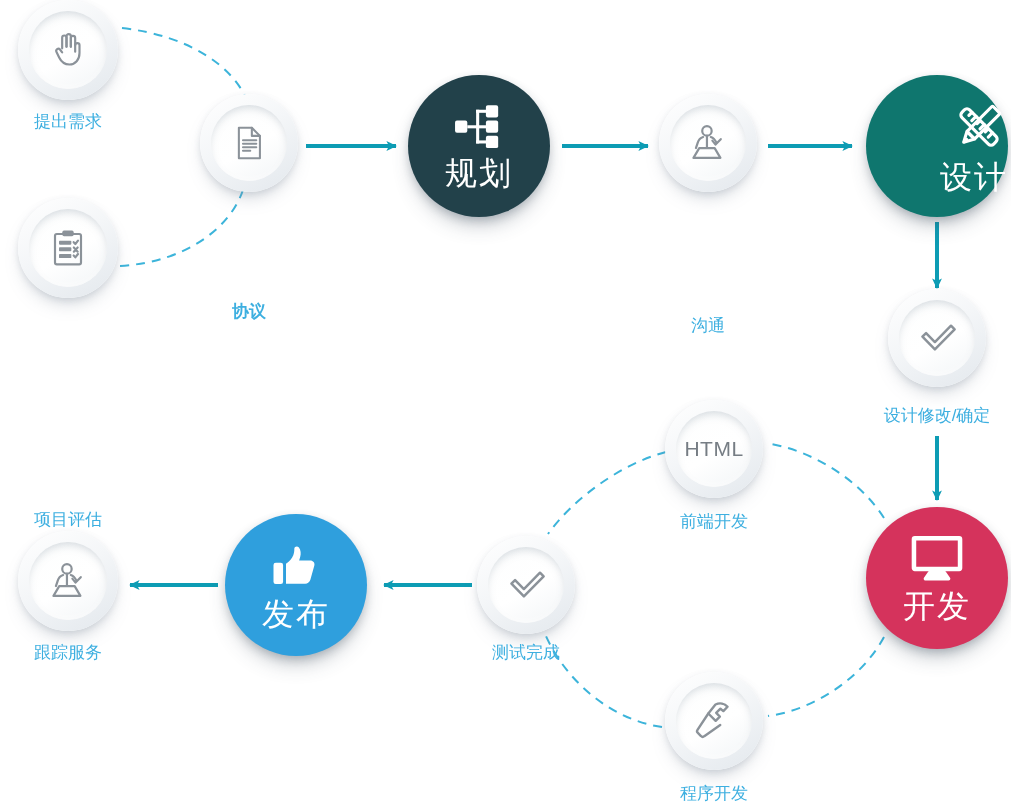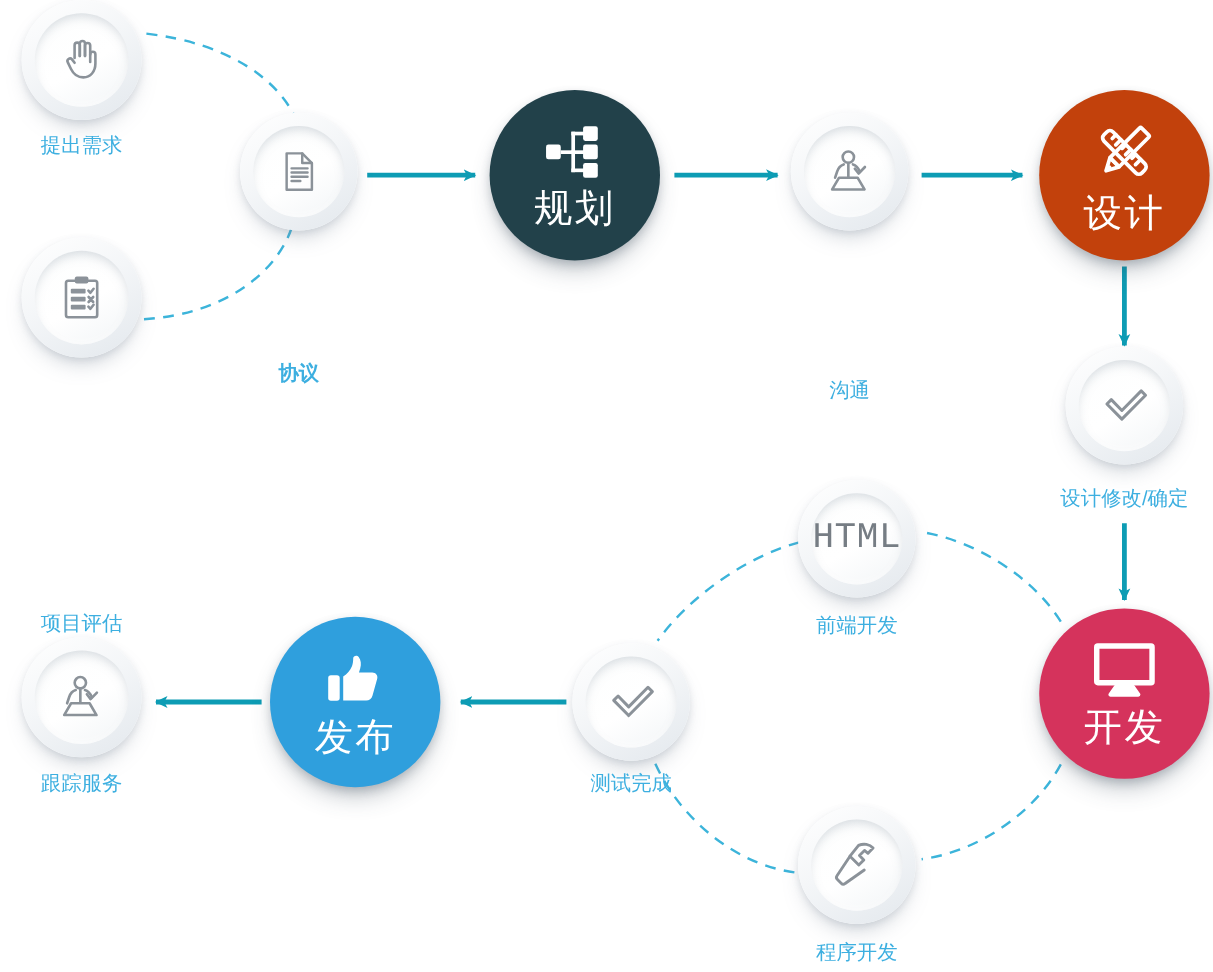--- a/index.html
+++ b/index.html
@@ -51,21 +51,21 @@
   }
 
   
   .caption{
     position:absolute;text-align:center;
     color:#3dafe0;font-size:17px;white-space:nowrap;line-height:1;
   }
   .html-text{
     position:absolute;left:0;top:0;width:100%;height:100%;
     display:flex;align-items:center;justify-content:center;
-    color:#767d84;font-size:30px;letter-spacing:.5px;z-index:3;font-family:Liberation Mono, monospace;
+    color:#767d84;font-size:21px;letter-spacing:.5px;z-index:3;
   }
 </style>
 </head>
 <body>
 
 <div id="stage">
 
   <svg class="edges" viewBox="0 0 1011 810">
     <defs>
       <marker id="ah-r" markerWidth="11" markerHeight="11" refX="9.6" refY="5.5" orient="auto" markerUnits="userSpaceOnUse">
@@ -180,21 +180,21 @@
           <path d="M13.6 8.6c1.7.5 2.6 1.8 3.3 3.4"></path>
           <path d="M14.5 10.6l1.8 2.3 3-3.1"></path>
           <path d="M7.0 14.9h8.8l3.3 5.6H3.7z"></path>
         </svg>
       </span>
     </div>
     <div class="caption" style="left:-14px;top:209px;width:126px;margin-top:14px;">沟通</div>
   </div>
 
   <div class="node filled" style="left:866px;top:75px;">
-    <div class="disc" style="width:142px;height:142px;background:#c2410c;">
+    <div class="disc" style="width:142px;height:142px;background:#0f766e;align-items:flex-end;">
       <span class="glyph">
         <svg width="58" height="54" viewBox="0 0 26 26" fill="none" stroke="#ffffff" stroke-width="1.5" stroke-linecap="round" stroke-linejoin="round">
           <g transform="rotate(45 13 13)">
             <rect x="10.4" y="1.2" width="5.2" height="17.4" rx="0.6"></rect>
             <path d="M10.4 18.6h5.2L13 23.4z"></path>
             <path d="M13 21.4v1.6"></path>
           </g>
           <g transform="rotate(-45 13 13)">
             <rect x="10.4" y="2.2" width="5.2" height="21.6" rx="1.8"></rect>
             <path d="M15.6 5.6h-2.1M15.6 8.4h-2.9M15.6 11.2h-2.1M15.6 14.0h-2.9M15.6 16.8h-2.1M15.6 19.6h-2.9"></path>

